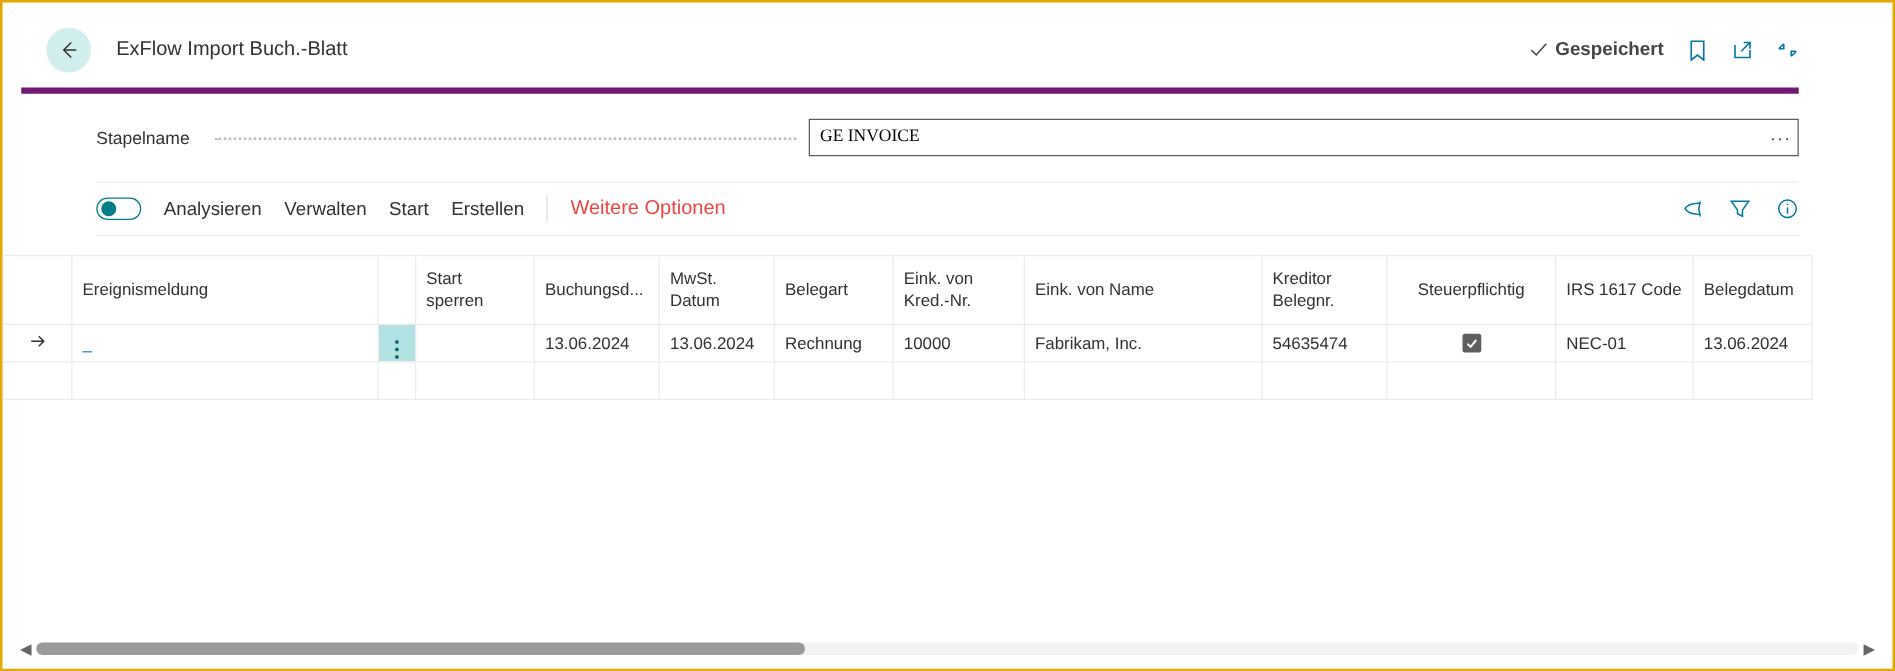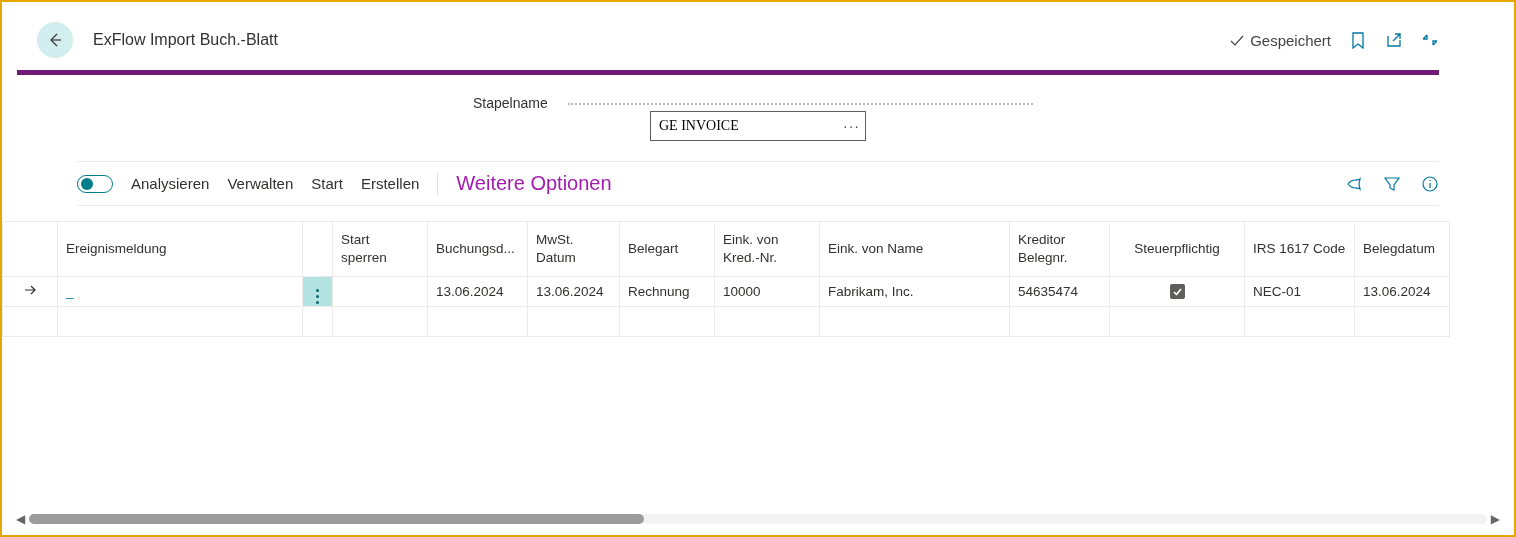--- a/index.html
+++ b/index.html
@@ -31,32 +31,32 @@
     align-items: center;
     justify-content: center;
     margin-right: 20px;
     cursor: pointer;
   }
   .page-title { font-size: 16px; color: #323130; }
   .header-right {
     position: absolute;
     right: 0;
     display: flex;
-    align-items: flex-end;
+    align-items: flex-start;
     gap: 18px;
+    font-weight: bold;
   }
   .saved { display: flex; align-items: center; gap: 5px; color:#444; font-size:15px; }
   .icon-btn { cursor: pointer; color: #0078a0; display:flex; align-items:center; justify-content:center; }
   .field-section {
     margin: 0 75px;
     padding: 20px 0;
     border-bottom: 1px solid #edebe9;
     display: flex;
     align-items: center;
-    flex-direction: column;
   }
   .field-label {
     width: 570px;
     position: relative;
   }
   .dots {
     position: absolute;
     left: 95px; right: 10px; top: 50%;
     border-top: 2px dotted #bbb;
   }
@@ -101,21 +101,21 @@
     background:#fff;
   }
   .toggle .knob {
     width: 12px; height: 12px;
     border-radius: 50%;
     background: #007e8a;
     position: absolute;
     left: 3px; top: 2px;
   }
   .tab { cursor: pointer; font-size: 15px; color:#323130; }
-  .more-opts { color:#a21caf; font-size:20px; cursor:pointer;}
+  .more-opts { color:#ef4444; font-size:16px; cursor:pointer;}
   .toolbar-right {
     position: absolute;
     right: 0;
     display: flex;
     align-items: center;
     gap: 20px;
   }
   .table-wrap {
     width: 100%;
     overflow-x: hidden;

